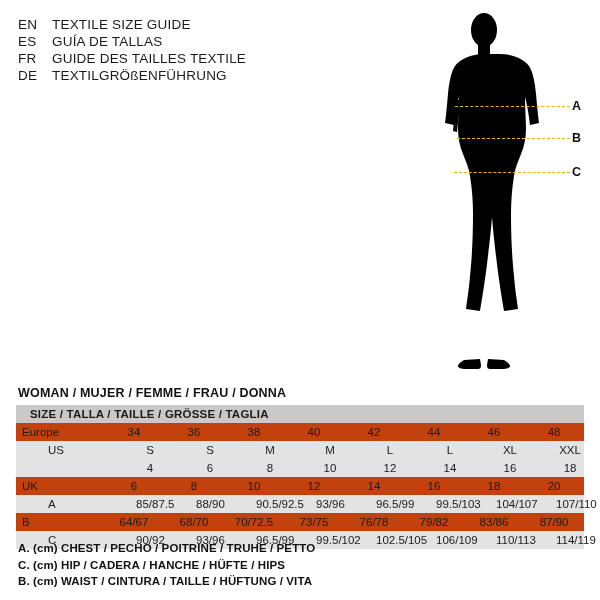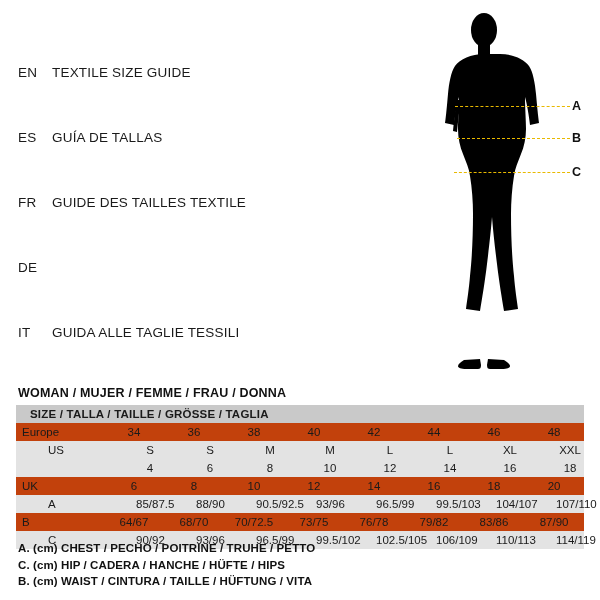--- a/index.html
+++ b/index.html
@@ -22,21 +22,20 @@
     left: 18px;
     top: 16px;
     width: 300px;
   }
   .lang-row {
     display: flex;
     align-items: baseline;
     font-size: 13.5px;
     line-height: 17px;
     letter-spacing: 0.2px;
-    margin-top: 48px;
   }
   .lang-code {
     width: 34px;
     flex: 0 0 34px;
     font-weight: 400;
   }
   .lang-text {
     flex: 1;
   }
 
@@ -138,24 +137,21 @@
   <div class="lang-row">
     <span class="lang-code">ES</span>
     <span class="lang-text">GUÍA DE TALLAS</span>
   </div>
   <div class="lang-row">
     <span class="lang-code">FR</span>
     <span class="lang-text">GUIDE DES TAILLES TEXTILE</span>
   </div>
   <div class="lang-row">
     <span class="lang-code">DE</span>
-  </div>
-  <div class="lang-row">
-    <span class="lang-code">IT</span>
-    <span class="lang-text">GUIDA ALLE TAGLIE TESSILI</span>
+    <span class="lang-text">TEXTILGRÖßENFÜHRUNG</span>
   </div>
 </div>
 
 <div class="figure-wrap">
   <svg class="figure-svg" width="200" height="370" viewBox="0 0 200 370">
     <g fill="#000000">
 
       <ellipse cx="84" cy="22" rx="13" ry="17"></ellipse>
 
       <path d="M78 36 h12 v12 h-12 z"></path>

